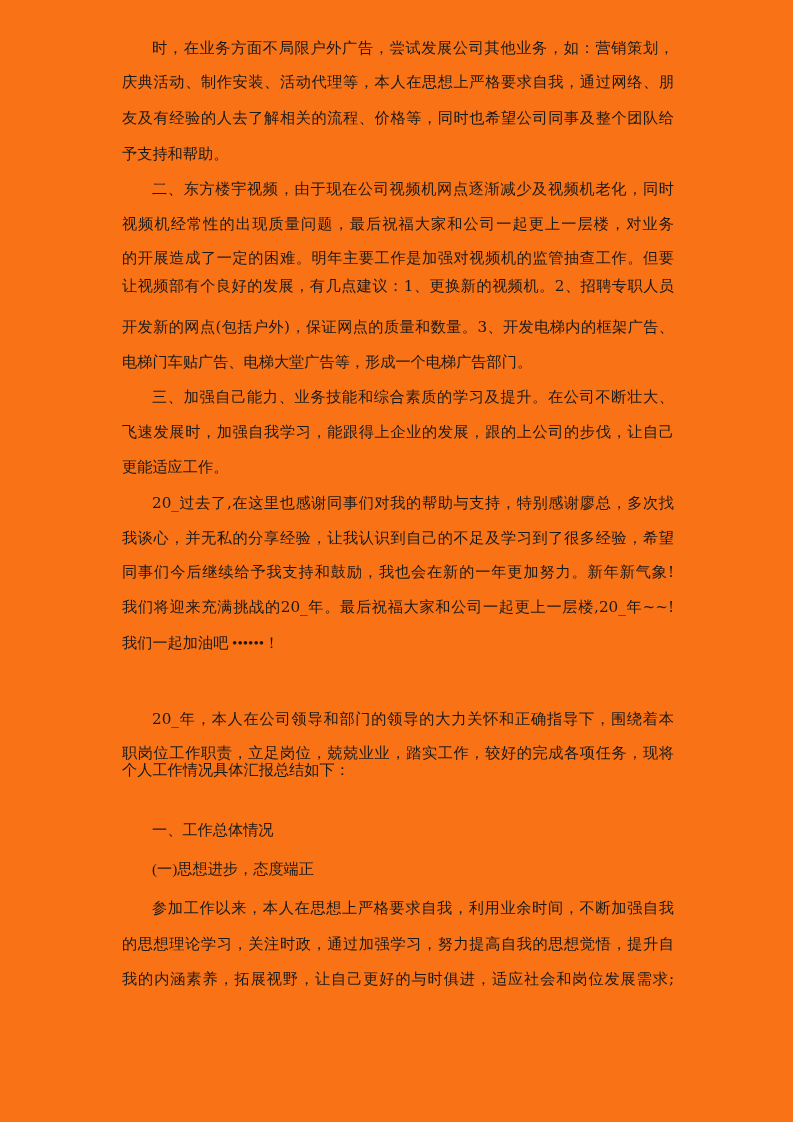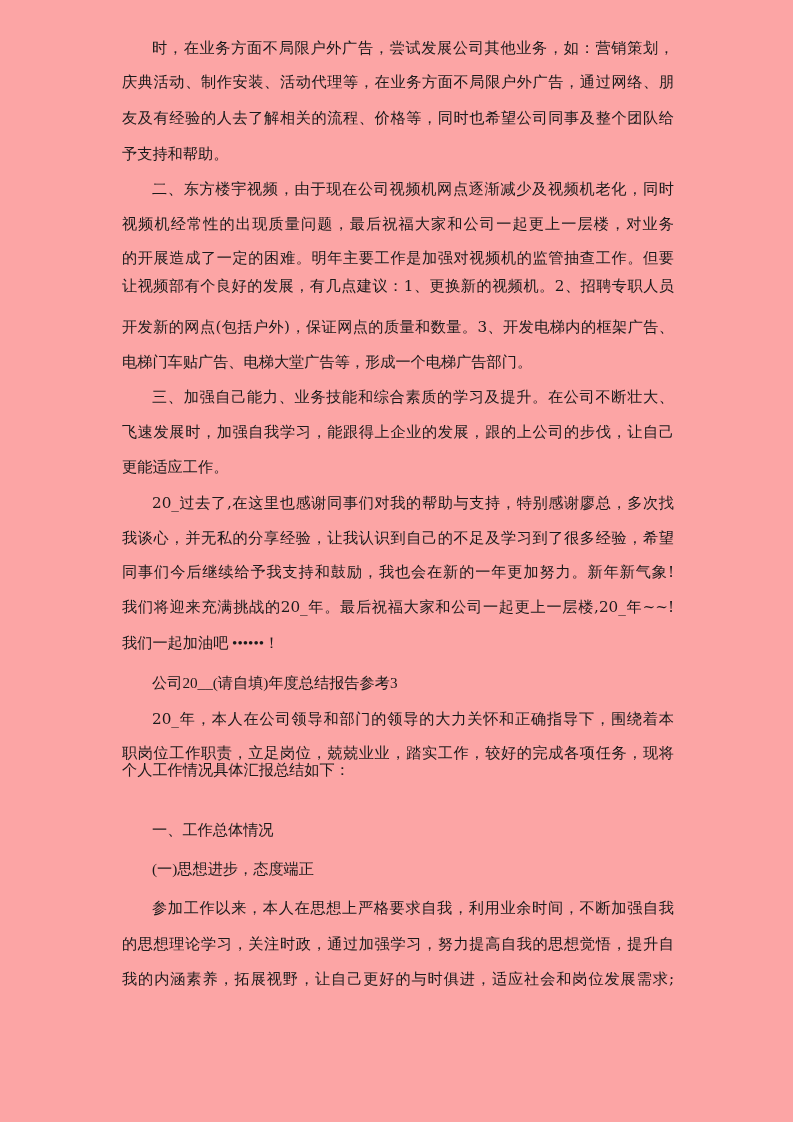--- a/index.html
+++ b/index.html
@@ -1,31 +1,31 @@
 <!DOCTYPE html>
 <html><head>
 <meta charset="utf-8">
 <style>
   html, body { margin: 0; padding: 0; background: #ffffff; }
   body { width: 793px; height: 1122px; position: relative; overflow: hidden;
          font-family: "DejaVu Serif", "Liberation Serif", serif; color: #1a1a1a; }
-  .page { position: absolute; left: 0; top: 0; width: 793px; height: 1122px; background: #fca5a5; }
+  .page { position: absolute; left: 0; top: 0; width: 793px; height: 1122px; background: #f97316; }
   .line { position: absolute; left: 122px; width: 552px; font-size: 15.2px; line-height: 20px;
           white-space: nowrap; overflow: visible; text-align: justify; text-align-last: justify; }
   .line.indent { left: 152px; width: 522px; }
   .line.last { text-align-last: left; font-family: Liberation Serif, serif; }
 </style>
 </head>
 <body>
 
 <div class="page">
 
   <div>
     <div class="line indent" style="top:38px">时，在业务方面不局限户外广告，尝试发展公司其他业务，如：营销策划，</div>
-    <div class="line" style="top:72px">庆典活动、制作安装、活动代理等，在业务方面不局限户外广告，通过网络、朋</div>
+    <div class="line" style="top:72px">庆典活动、制作安装、活动代理等，本人在思想上严格要求自我，通过网络、朋</div>
     <div class="line" style="top:108px">友及有经验的人去了解相关的流程、价格等，同时也希望公司同事及整个团队给</div>
     <div class="line last" style="top:144px">予支持和帮助。</div>
   </div>
 
   <div>
     <div class="line indent" style="top:179px">二、东方楼宇视频，由于现在公司视频机网点逐渐减少及视频机老化，同时</div>
     <div class="line" style="top:214px">视频机经常性的出现质量问题，最后祝福大家和公司一起更上一层楼，对业务</div>
     <div class="line" style="top:248px">的开展造成了一定的困难。明年主要工作是加强对视频机的监管抽查工作。但要</div>
     <div class="line" style="top:276px">让视频部有个良好的发展，有几点建议：1、更换新的视频机。2、招聘专职人员</div>
     <div class="line" style="top:317px">开发新的网点(包括户外)，保证网点的质量和数量。3、开发电梯内的框架广告、</div>
@@ -39,21 +39,20 @@
   </div>
 
   <div>
     <div class="line indent" style="top:493px">20_过去了,在这里也感谢同事们对我的帮助与支持，特别感谢廖总，多次找</div>
     <div class="line" style="top:528px">我谈心，并无私的分享经验，让我认识到自己的不足及学习到了很多经验，希望</div>
     <div class="line" style="top:562px">同事们今后继续给予我支持和鼓励，我也会在新的一年更加努力。新年新气象!</div>
     <div class="line" style="top:597px">我们将迎来充满挑战的20_年。最后祝福大家和公司一起更上一层楼,20_年~~!</div>
     <div class="line last" style="top:633px">我们一起加油吧 ••••••！</div>
   </div>
 
-  <div class="line indent last" style="top:673px">公司20__(请自填)年度总结报告参考3</div>
 
   <div>
     <div class="line indent" style="top:709px">20_年，本人在公司领导和部门的领导的大力关怀和正确指导下，围绕着本</div>
     <div class="line" style="top:743px">职岗位工作职责，立足岗位，兢兢业业，踏实工作，较好的完成各项任务，现将</div>
     <div class="line last" style="top:760px">个人工作情况具体汇报总结如下：</div>
   </div>
 
   <div class="line indent last" style="top:859px">(一)思想进步，态度端正</div>
 
   <div class="line indent last" style="top:820px">一、工作总体情况</div>

